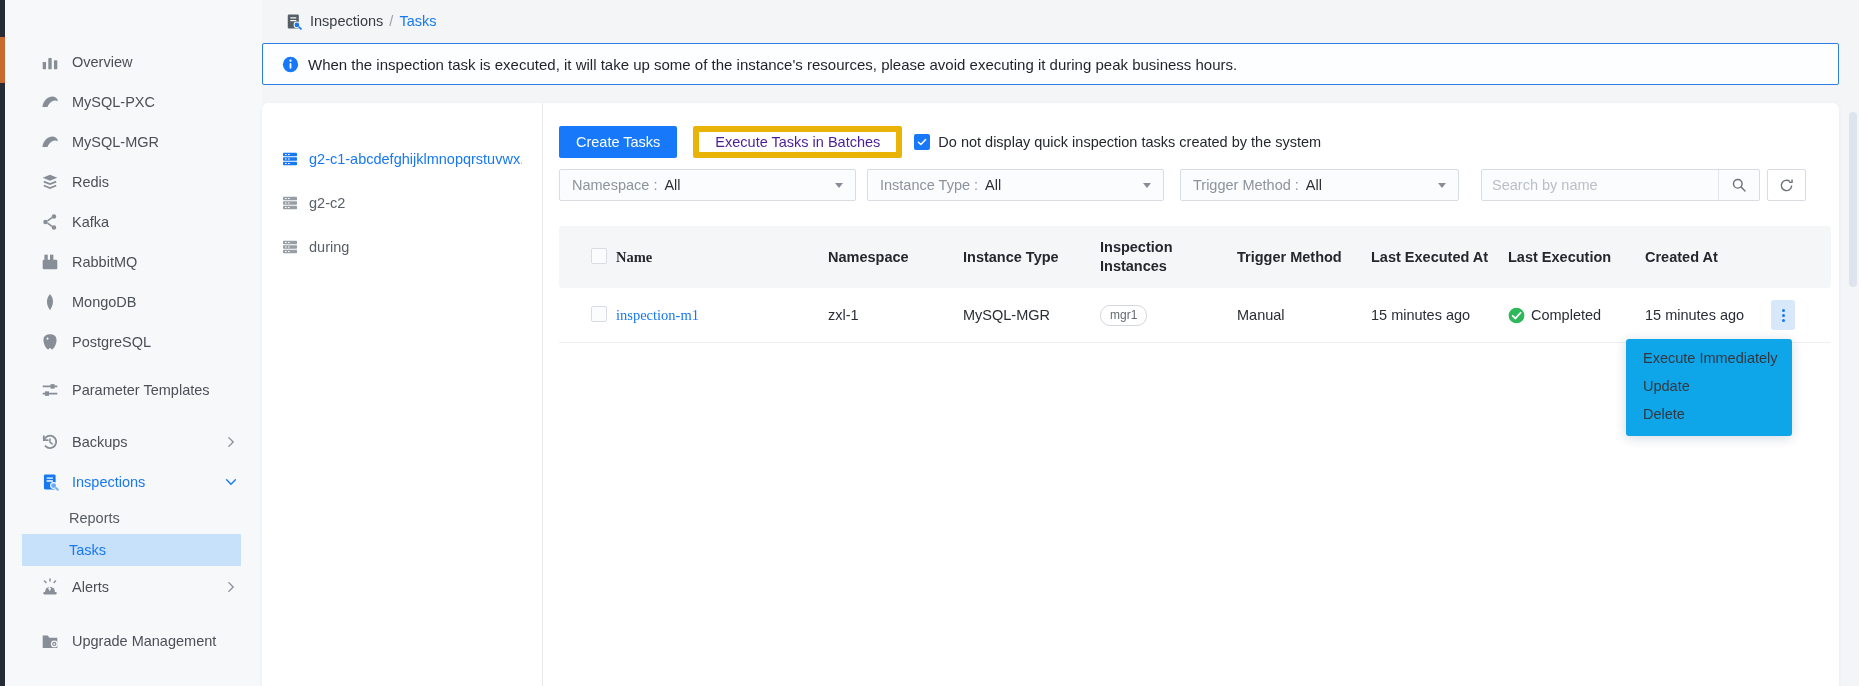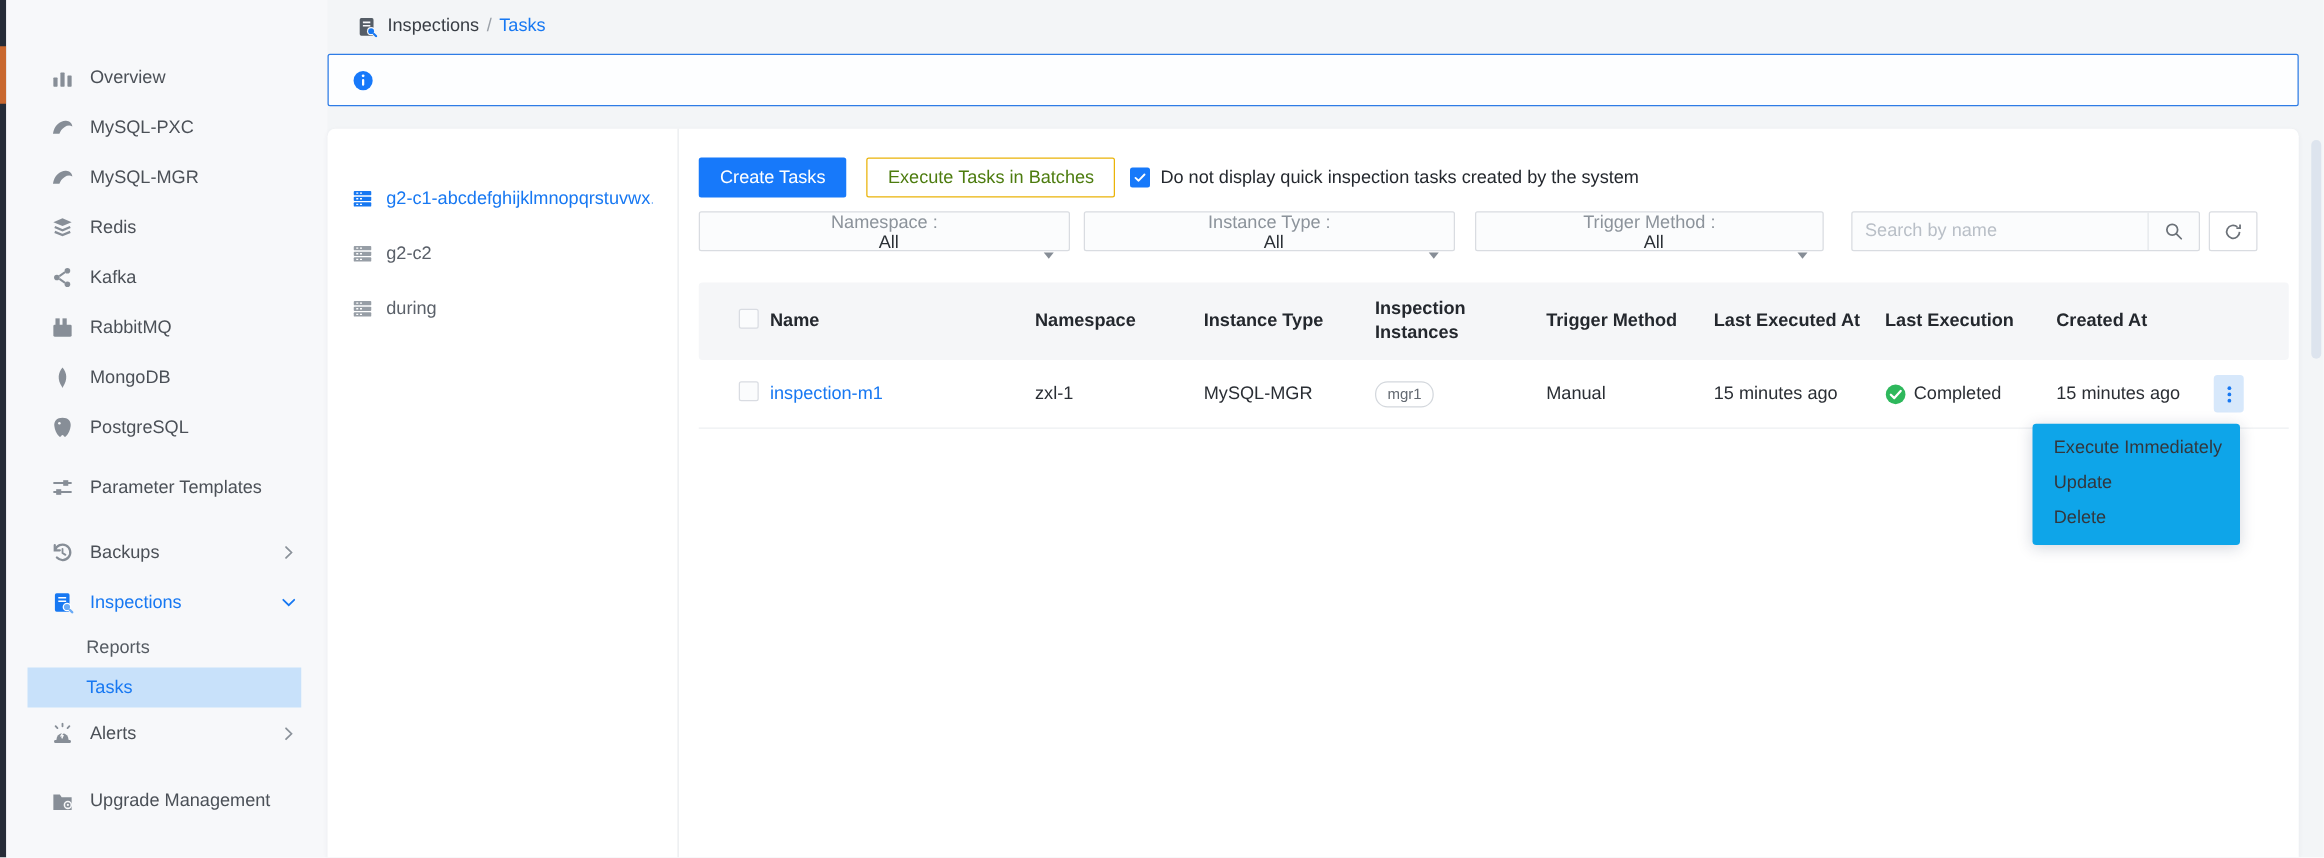--- a/index.html
+++ b/index.html
@@ -54,52 +54,52 @@
   .cluster-item{display:flex;align-items:center;height:44px;gap:11px;font-size:14.5px;color:#5a6069;overflow:hidden;white-space:nowrap;}
   .cluster-item .cicn{width:16px;height:16px;flex:0 0 16px;color:#979ea6;display:flex;align-items:center;}
   .cluster-item.selected{color:#1778f2;}
   .cluster-item.selected .cicn{color:#1778f2;}
 
   
   .panel-right{flex:1;box-sizing:border-box;padding:23px 8px 0 16px;position:relative;min-width:0;}
   .toolbar{display:flex;align-items:center;height:32px;}
   .btn-primary{height:32px;padding:0 17px;background:#1779fa;color:#fff;font-size:14.5px;border:none;border-radius:2px;
     font-family:inherit;display:flex;align-items:center;cursor:pointer;}
-  .btn-disabled{height:32px;box-sizing:border-box;margin-left:16px;padding:0 16px;background:#ffffff;color:#4d7c0f;
-    font-size:14.5px;border:1px solid #eab308;border-radius:2px;font-family:inherit;display:flex;align-items:center;}
+  .btn-disabled{height:32px;box-sizing:border-box;margin-left:16px;padding:0 16px;background:#ffffff;color:#4c1d95;
+    font-size:14.5px;border:6px solid #eab308;border-radius:2px;font-family:inherit;display:flex;align-items:center;}
   .cb{width:16px;height:16px;box-sizing:border-box;border-radius:2px;flex:0 0 16px;}
   .cb.checked{background:#1779fa;display:flex;align-items:center;justify-content:center;}
   .cb.empty{border:1px solid #d9dce2;background:#fbfcfd;}
   .toolbar .cb{margin-left:12px;}
   .toolbar-label{margin-left:8px;font-size:14.5px;color:#24282e;}
 
   .filters{display:flex;align-items:center;height:32px;margin-top:11px;}
   .dd{height:32px;box-sizing:border-box;border:1px solid #d9dce1;border-radius:2px;background:#fbfcfd;
-    display:flex;align-items:center;padding:0 12px;font-size:14.5px;flex-direction:column;}
+    display:flex;align-items:center;padding:0 12px;font-size:14.5px;}
   .dd .dd-label{color:#8c939b;}
   .dd .dd-value{color:#2b3036;margin-left:7px;}
   .caret{margin-left:auto;width:0;height:0;border-left:4.5px solid transparent;border-right:4.5px solid transparent;border-top:5.5px solid #868d96;}
   .dd-namespace{width:297px;}
   .dd-instance{width:297px;margin-left:11px;}
   .dd-trigger{width:279px;margin-left:16px;}
   .searchbox{width:279px;height:32px;box-sizing:border-box;margin-left:22px;border:1px solid #d9dce1;border-radius:2px;
     background:#fbfcfd;display:flex;align-items:stretch;}
   .searchbox input{border:none;outline:none;background:transparent;flex:1;padding:0 10px;font:14.5px "Liberation Sans",sans-serif;color:#3a3f46;min-width:0;}
   .searchbox input::placeholder{color:#b9bfc7;}
   .search-btn{width:40px;border-left:1px solid #e3e6ea;display:flex;align-items:center;justify-content:center;color:#6b7178;cursor:pointer;}
   .refresh-btn{width:39px;height:32px;box-sizing:border-box;margin-left:7px;border:1px solid #d9dce1;border-radius:2px;background:#ffffff;
     display:flex;align-items:center;justify-content:center;color:#6b7178;cursor:pointer;}
 
   
   .table{margin-top:25px;width:1272px;}
   .thead{display:flex;align-items:center;height:62px;background:#f5f6f8;border-radius:3px;
     font-size:14.5px;font-weight:bold;color:#24282e;}
   .trow{display:flex;align-items:center;height:54px;border-bottom:1px solid #edeff2;font-size:14.5px;color:#2a2e34;}
   .col-check{width:57px;box-sizing:border-box;padding-left:32px;flex:0 0 57px;}
-  .col-name{width:212px;flex:0 0 212px;}
+  .col-name{width:212px;flex:0 0 212px;font-family:Liberation Serif, serif;}
   .col-ns{width:135px;flex:0 0 135px;}
   .col-type{width:137px;flex:0 0 137px;}
   .col-insp{width:137px;flex:0 0 137px;}
   .col-trig{width:134px;flex:0 0 134px;}
   .col-lexat{width:137px;flex:0 0 137px;}
   .col-lexec{width:137px;flex:0 0 137px;}
   .col-created{width:126px;flex:0 0 126px;}
   .col-actions{width:60px;flex:0 0 60px;}
   .hwrap{display:inline-block;max-width:92px;line-height:19px;}
   .link{color:#1778f2;cursor:pointer;}
@@ -308,20 +308,21 @@
   </div>
 
   <div class="alert">
     <span class="aicn">
       <svg viewBox="0 0 16 16" width="17" height="17">
           <circle cx="8" cy="8" r="7.2" fill="#1779fa"></circle>
           <rect x="7.15" y="6.7" width="1.7" height="5.2" rx="0.85" fill="#ffffff"></rect>
           <circle cx="8" cy="4.4" r="1.05" fill="#ffffff"></circle>
         </svg>
     </span>
+    <span class="alert-text">When the inspection task is executed, it will take up some of the instance's resources, please avoid executing it during peak business hours.</span>
   </div>
 
   <div class="card">
 
     <div class="panel-left">
       <div class="cluster-list">
         <div class="cluster-item selected">
           <span class="cicn">
             <svg viewBox="0 0 16 16" width="16" height="16" fill="currentColor">
                 <rect x="1" y="1.8" width="14" height="3.4" rx="0.7"></rect>

